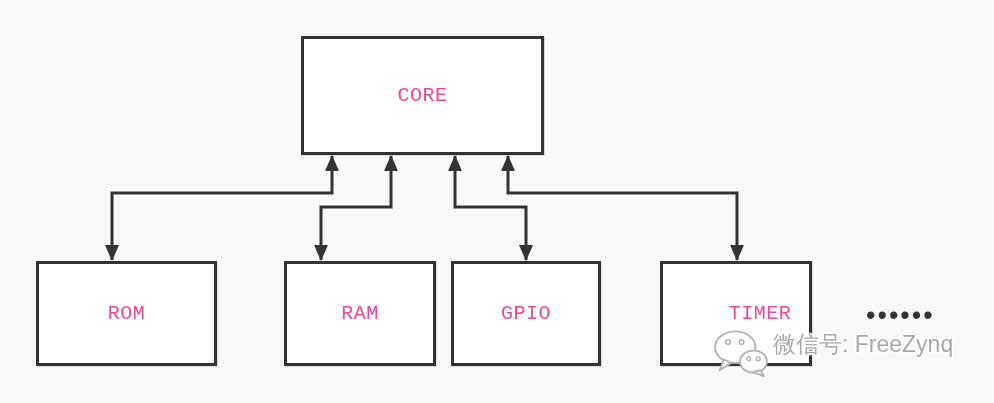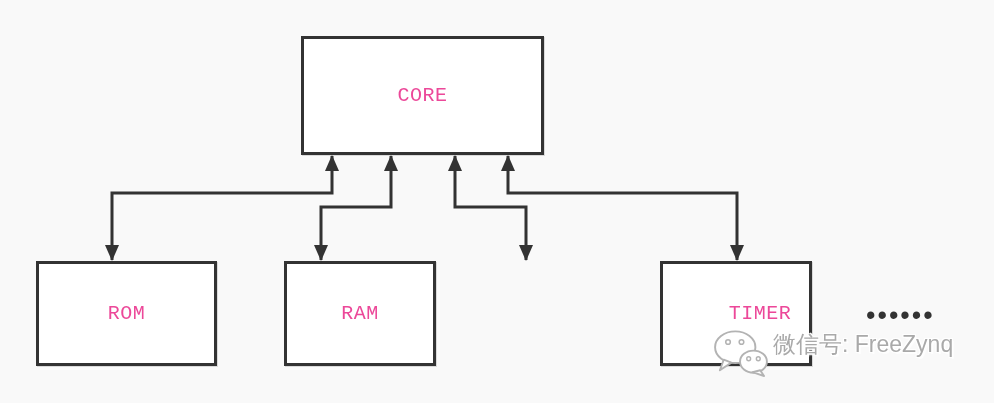--- a/index.html
+++ b/index.html
@@ -100,20 +100,23 @@
   </div>
 
   <div class="node node-rom">
     <span class="node-label">ROM</span>
   </div>
 
   <div class="node node-ram">
     <span class="node-label">RAM</span>
   </div>
 
+  <div class="node node-gpio">
+    <span class="node-label">GPIO</span>
+  </div>
 
   <div class="node node-timer">
     <span class="node-label">TIMER</span>
   </div>
 
   <div class="ellipsis">••••••</div>
 
   <div class="watermark">
     <svg class="wechat-icon" width="58" height="48" viewBox="0 0 60 50" xmlns="http://www.w3.org/2000/svg">
       <ellipse cx="24" cy="19" rx="21" ry="16.5" fill="#ffffff" stroke="#b3b3b3" stroke-width="2"></ellipse>

